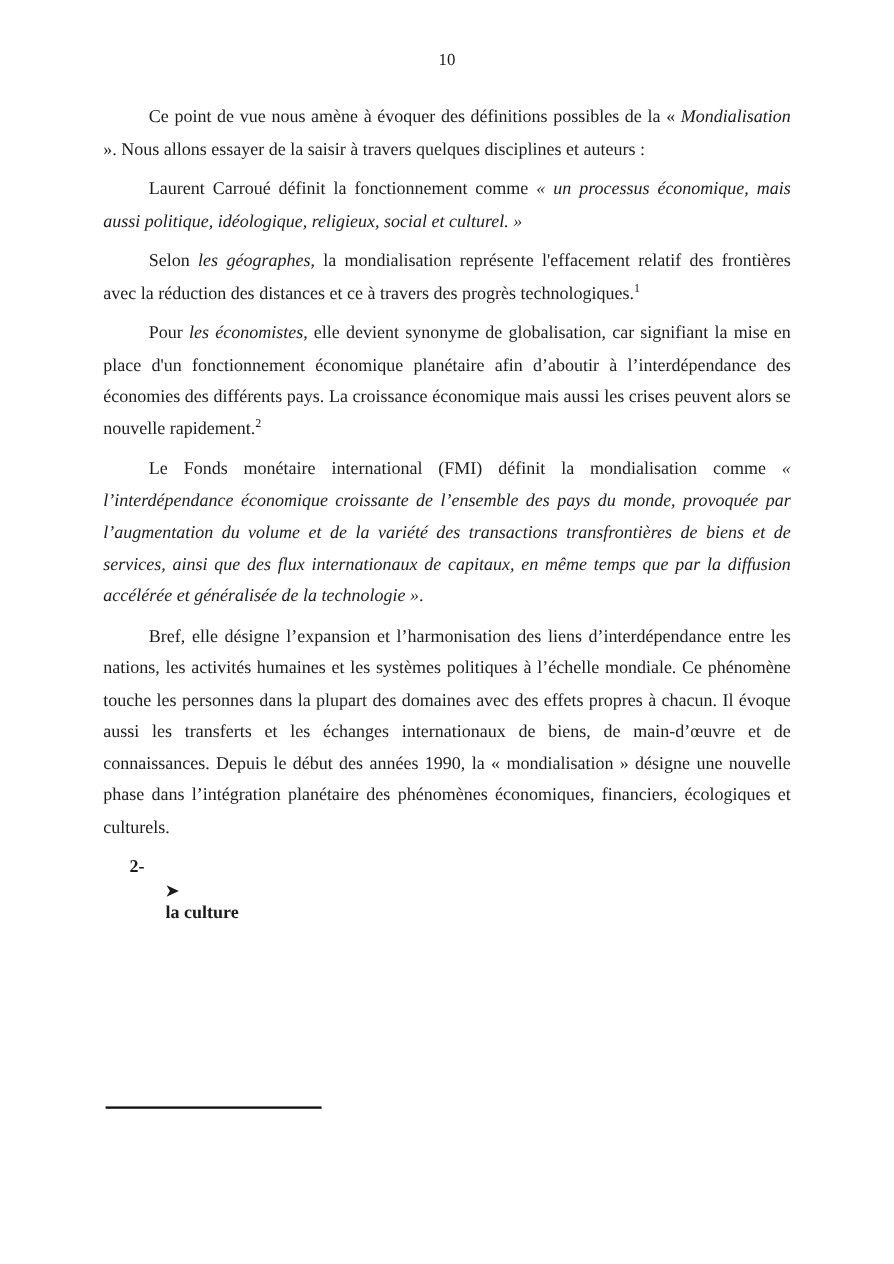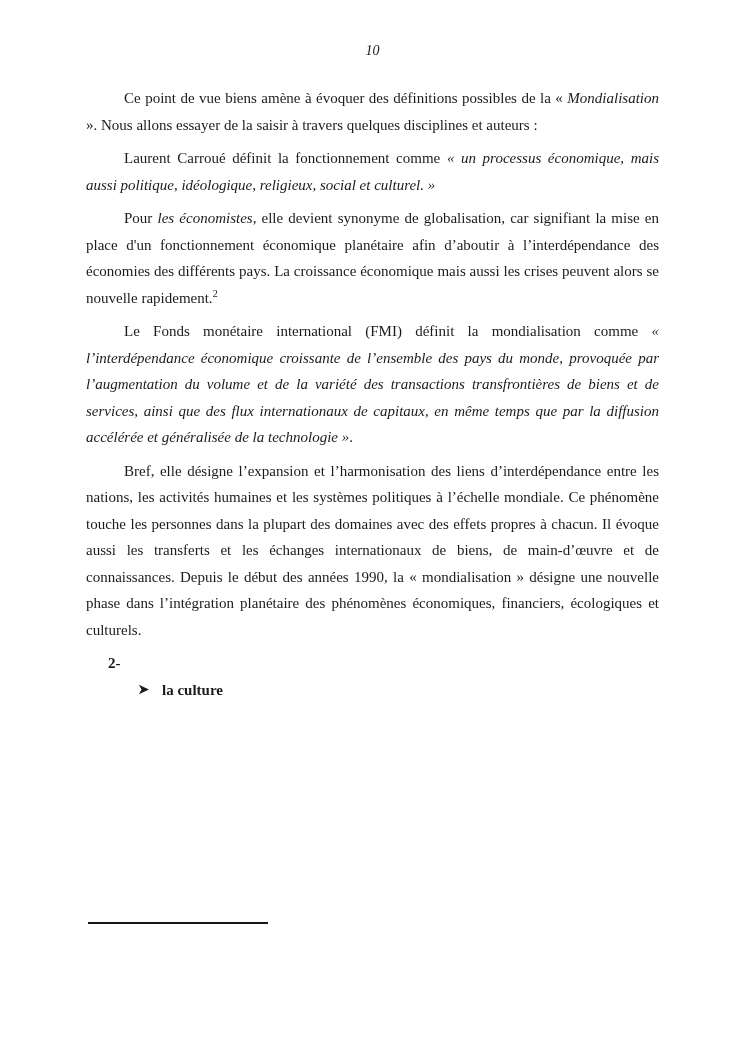--- a/index.html
+++ b/index.html
@@ -17,21 +17,20 @@
     top: 0; left: 0;
     width: 745px; height: 1053px;
     padding: 42px 86px 0 86px;
     box-sizing: border-box;
   }
   .page-number {
     text-align: center;
     font-size: 14px;
     line-height: 17px;
     margin: 0 0 26px 0;
-    font-style: italic;
   }
   .content-blocks p.para {
     font-size: 15px;
     line-height: 26.5px;
     text-align: justify;
     margin: 0 0 7px 0;
   }
   .content-blocks p.para.indent { text-indent: 38px; }
   .content-blocks em { font-style: italic; }
   .content-blocks sup {
@@ -47,20 +46,21 @@
     margin: 2px 0 0 22px;
   }
   .heading .num { width: 30px; flex: none; }
   .bullet-line {
     display: flex;
     align-items: baseline;
     font-weight: bold;
     font-size: 15px;
     line-height: 26.5px;
     margin: 0 0 6px 52px;
+    flex-direction: column;
   }
   .bullet-line .marker {
     width: 24px;
     flex: none;
     display: inline-flex;
     align-items: center;
   }
   .bullet-line .marker svg { display: block; }
   .footnote-rule {
     position: absolute;
@@ -71,22 +71,23 @@
     background: #161616;
   }
 </style>
 </head>
 <body>
 
 <div class="page">
   <div class="page-number">10</div>
 
   <div class="content-blocks">
-      <p class="para indent"><span>Ce point de vue biens amène à évoquer des  définitions possibles de la « </span><em>Mondialisation</em><span> ». Nous allons essayer de la saisir à travers quelques disciplines et auteurs :</span></p>
+      <p class="para indent"><span>Ce point de vue nous amène à évoquer des  définitions possibles de la « </span><em>Mondialisation</em><span> ». Nous allons essayer de la saisir à travers quelques disciplines et auteurs :</span></p>
       <p class="para indent"><span>Laurent Carroué définit la fonctionnement comme </span><em>« un processus économique, mais aussi politique, idéologique, religieux, social et culturel. »</em></p>
+      <p class="para indent"><span>Selon </span><em>les géographes</em><span>, la mondialisation représente  l'effacement relatif des frontières avec la réduction des distances et ce à travers des progrès technologiques.</span><sup>1</sup></p>
       <p class="para indent"><span>Pour </span><em>les économistes</em><span>, elle devient synonyme de globalisation, car signifiant  la mise en place d'un fonctionnement économique planétaire afin d’aboutir à l’interdépendance des économies des différents pays. La croissance économique mais aussi les crises peuvent alors se nouvelle rapidement.</span><sup>2</sup></p>
       <p class="para indent"><span>Le Fonds monétaire international (FMI) définit la mondialisation comme </span><em>« l’interdépendance économique croissante de l’ensemble des pays du monde, provoquée par l’augmentation du volume et de la variété des transactions transfrontières de biens et de services, ainsi que des flux internationaux de capitaux, en même temps que par la diffusion accélérée et généralisée de la technologie »</em><span>.</span></p>
       <p class="para indent"><span>Bref, elle  désigne  l’expansion et l’harmonisation des liens d’interdépendance entre les nations, les activités humaines et les systèmes politiques à l’échelle  mondiale. Ce phénomène touche les personnes dans la plupart des domaines avec des effets  propres à chacun. Il évoque aussi les transferts et les échanges internationaux de biens, de main-d’œuvre et de connaissances. Depuis le début des années 1990, la « mondialisation » désigne une nouvelle phase dans l’intégration planétaire des phénomènes économiques, financiers, écologiques et culturels.</span></p>
       <div class="heading">
         <span class="num">2-</span>
       </div>
       <div class="bullet-line">
         <span class="marker">
           <svg width="12" height="11" viewBox="0 0 12 11">
             <path d="M0.8 0.8 L11 5.5 L0.8 10.2 L3.6 5.5 Z" fill="#1b1b1b"></path>

